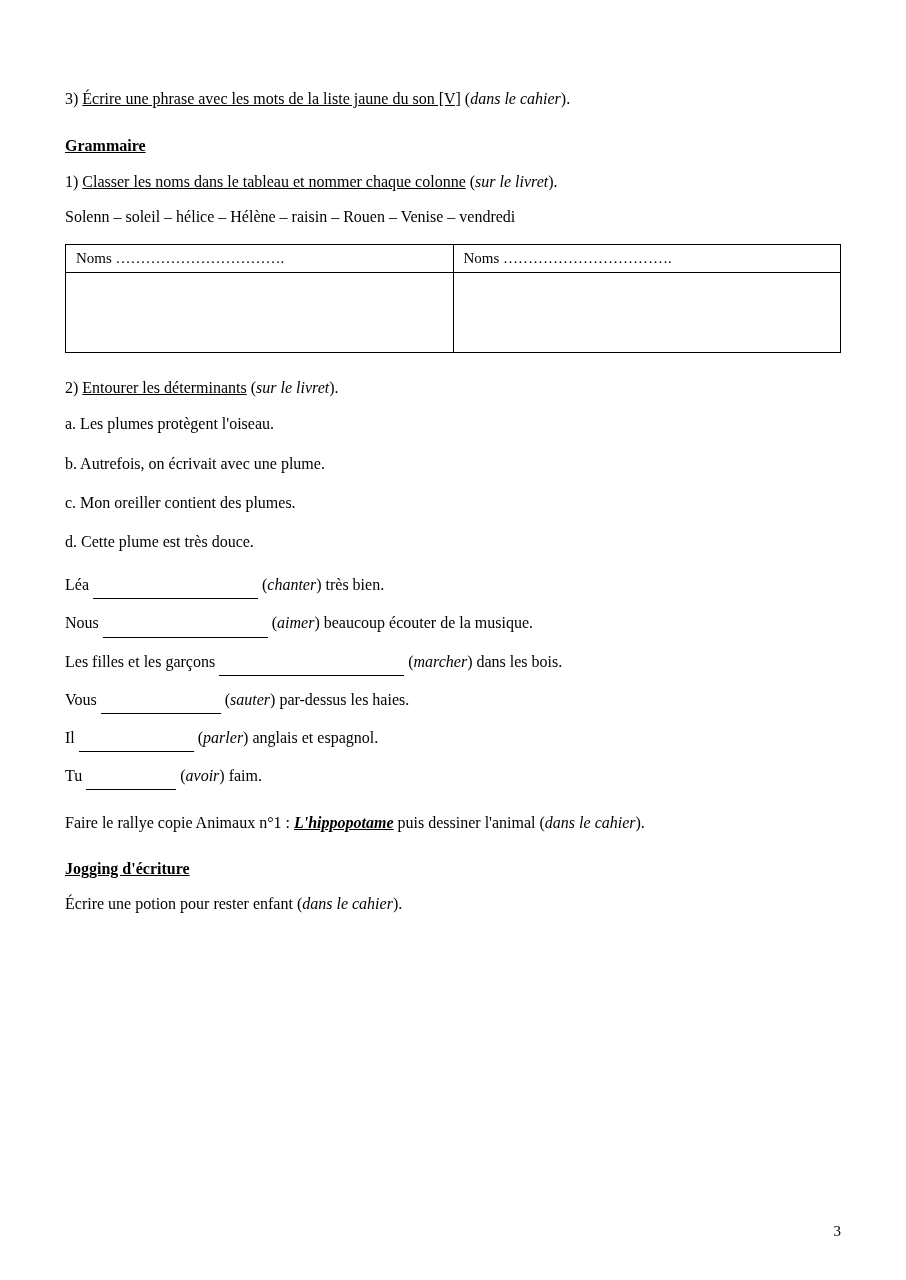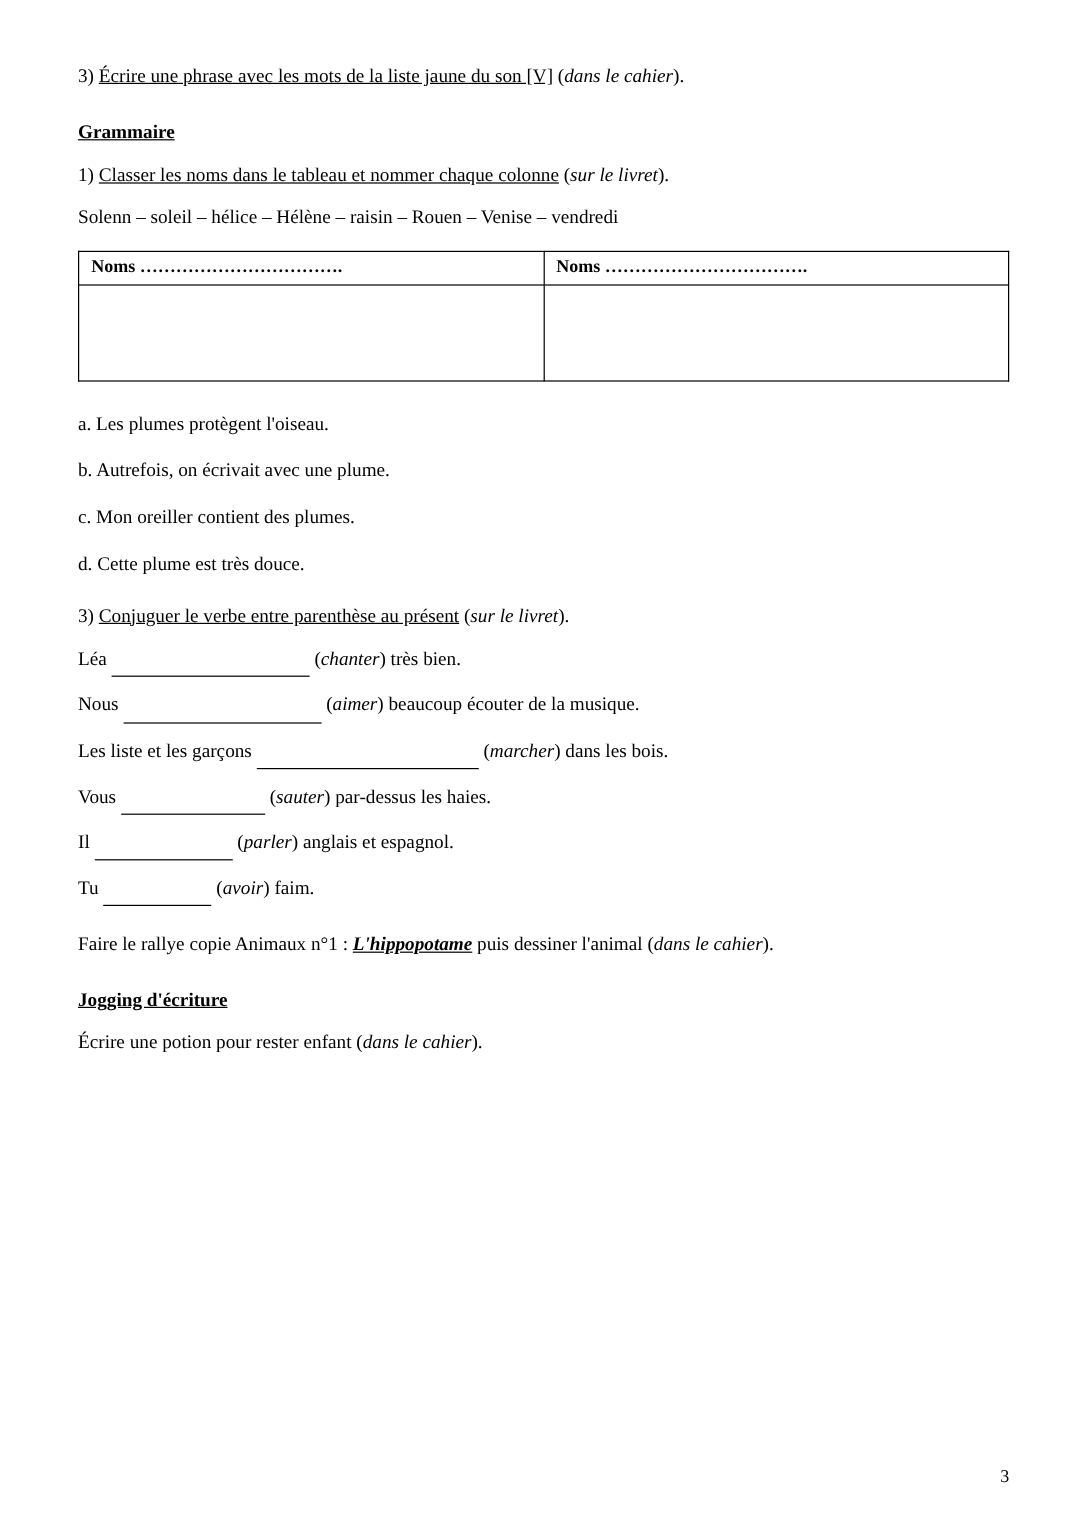--- a/index.html
+++ b/index.html
@@ -14,20 +14,21 @@
       font-size: 16px;
       color: #000000;
       width: 906px;
       min-height: 1280px;
       padding: 55px 65px 55px 65px;
       position: relative;
     }
 
     .section {
       margin-bottom: 18px;
+      margin-top: 35px;
     }
 
     .section-line {
       margin-bottom: 10px;
       line-height: 1.6;
     }
 
     .bold-underline {
       font-weight: bold;
       text-decoration: underline;
@@ -43,21 +44,20 @@
 
     .bold-italic {
       font-weight: bold;
       font-style: italic;
       text-align: right;
     }
 
     .table-container {
       margin: 14px 0 22px 0;
       width: 100%;
-      font-weight: bold;
     }
 
     table {
       width: 100%;
       border-collapse: collapse;
     }
 
     table td {
       border: 1px solid #000;
       padding: 6px 10px;
@@ -132,41 +132,41 @@
         <tr>
           <td>&nbsp;</td>
           <td>&nbsp;</td>
         </tr>
       </tbody>
         </table>
     </div>
   </div>
 
   <div class="exercise-block">
+    <div class="section-line">
+      <span>2) </span><span class="underline">Entourer les déterminants</span><span> (</span><span class="italic">sur le livret</span><span>).</span>
+    </div>
     <div class="sentence-line">a. Les plumes protègent l'oiseau.</div>
     <div class="sentence-line">b. Autrefois, on écrivait avec une plume.</div>
     <div class="sentence-line">c. Mon oreiller contient des plumes.</div>
     <div class="sentence-line">d. Cette plume est très douce.</div>
   </div>
 
   <div class="exercise-block">
-    <div class="section-line">
-      <span>3) </span><span class="underline">Conjuguer le verbe entre parenthèse au présent</span><span> (</span><span class="italic">sur le livret</span><span>).</span>
-    </div>
 
     <div class="conj-line">
       <span>Léa </span><span class="fill-line" style="width:165px;">&nbsp;</span><span> (</span><span class="italic">chanter</span><span>) très bien.</span>
     </div>
 
     <div class="conj-line">
       <span>Nous </span><span class="fill-line" style="width:165px;">&nbsp;</span><span> (</span><span class="italic">aimer</span><span>) beaucoup écouter de la musique.</span>
     </div>
 
     <div class="conj-line">
-      <span>Les liste et les garçons </span><span class="fill-line" style="width:185px;">&nbsp;</span><span> (</span><span class="italic">marcher</span><span>) dans les bois.</span>
+      <span>Les filles et les garçons </span><span class="fill-line" style="width:185px;">&nbsp;</span><span> (</span><span class="italic">marcher</span><span>) dans les bois.</span>
     </div>
 
     <div class="conj-line">
       <span>Vous </span><span class="fill-line" style="width:120px;">&nbsp;</span><span> (</span><span class="italic">sauter</span><span>) par-dessus les haies.</span>
     </div>
 
     <div class="conj-line">
       <span>Il </span><span class="fill-line" style="width:115px;">&nbsp;</span><span> (</span><span class="italic">parler</span><span>) anglais et espagnol.</span>
     </div>
 

